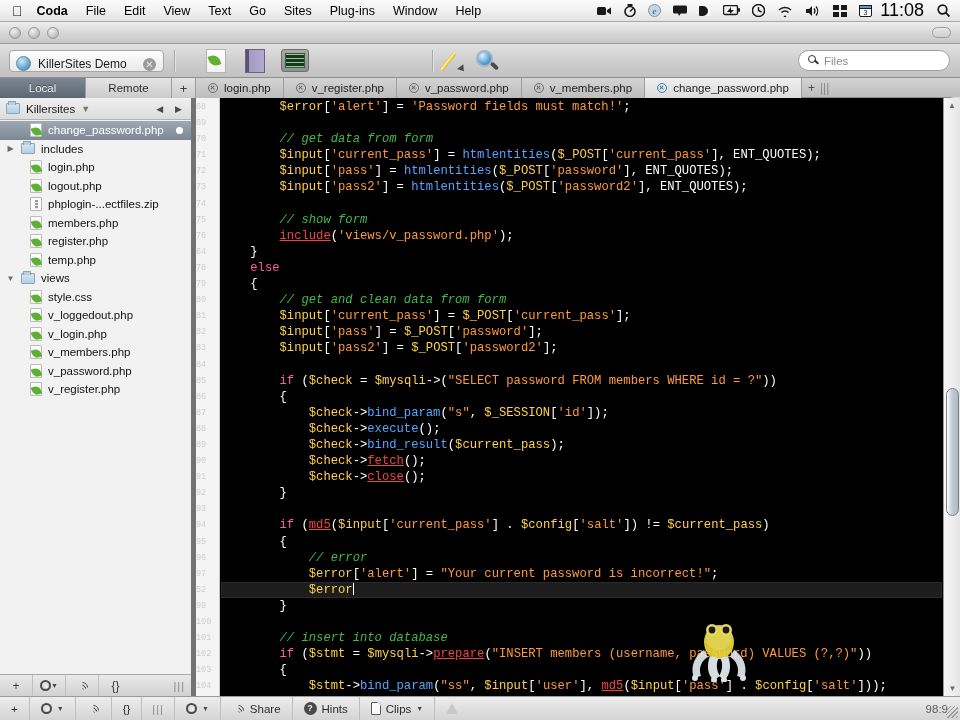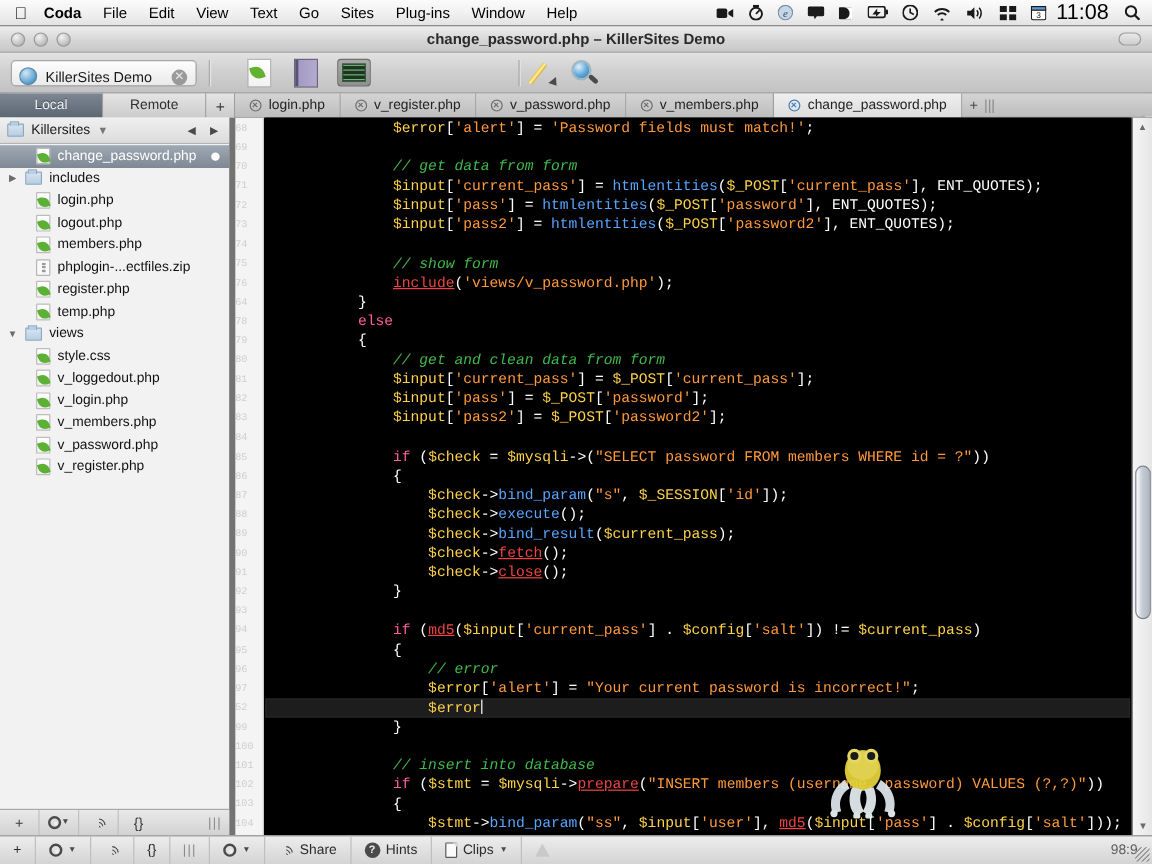--- a/index.html
+++ b/index.html
@@ -216,21 +216,21 @@
   #gutter{ position:absolute; left:0; top:0; width:24px; height:598px;
      background:#f4f4f4; border-right:1px solid #c9c9c9;
      font-family:"Liberation Mono", monospace; font-size:8.5px;
      color:#cfcfcf; text-align:right; padding-top:1px; }
   #gutter div{ height:16.1px; line-height:16.1px; padding-right:20px; }
   #code{ position:absolute; left:25px; top:0; right:18px; height:598px;
      overflow:hidden; background:#000;
      font-family:"Liberation Mono", monospace; font-size:12.2px;
      line-height:16.1px; color:#ffffff; white-space:pre;
      padding-top:1px;}
-  #code .ln{ height:16.1px; padding-left:48px; }
+  #code .ln{ height:16.1px; }
   #code .ln.cur{ background:#1d1d1d; box-shadow:0 0 0 1px #2b2b2b inset; }
   .k{ color:#ff5fa2; }          
   .v{ color:#ffd24a; }          
   .s{ color:#ff9a3c; }          
   .c{ color:#41b94b; font-style:italic; }  
   .f{ color:#57a5ff; }          
   .p{ color:#ef4444;text-decoration:underline; }          
   .w{ color:#ffffff; }
   .cursor{ display:inline-block; width:1px; height:12px; background:#fff;
      vertical-align:-2px; }
@@ -386,21 +386,20 @@
 </div>
 
 <div id="window">
 
   <div id="titlebar">
     <div class="traffic">
       <div class="tl"></div>
       <div class="tl"></div>
       <div class="tl"></div>
     </div>
-    <div id="wtitle">change_password.php – KillerSites Demo</div>
     <div class="tb-right-pill"></div>
   </div>
 
   <div id="toolbar">
     <div id="sitepill">
       <div class="globe"></div>
       <div class="label">KillerSites Demo</div>
       <div class="xbtn">✕</div>
     </div>
     <div class="tb-sep"></div>
@@ -421,20 +420,27 @@
     </div>
     <div class="tb-sep" style="margin-left:125px"></div>
     <div class="tbi tb-pencil">
         <i></i>
         <b></b>
       </div>
     <div class="tbi tb-mag" style="margin-left:8px">
         <i></i>
         <b></b>
       </div>
+    <div id="searchfield">
+      <span class="sm">
+          <i></i>
+          <b></b>
+        </span>
+      <span class="ph">Files</span>
+    </div>
   </div>
 
   <div id="tabrow">
     <div class="lrtab active">Local</div>
     <div class="lrtab idle">Remote</div>
     <div class="plusb">+</div>
     <div id="filetabs" style="display:flex">
         <div class="ftab">
           <span class="cl"></span>
           <span>login.php</span>
@@ -490,27 +496,27 @@
             <span class="phpico" style="margin-left: 9px;"></span>
             <span>login.php</span>
           </div>
           <div class="frow">
             <span class="tw"></span>
             <span class="phpico" style="margin-left: 9px;"></span>
             <span>logout.php</span>
           </div>
           <div class="frow">
             <span class="tw"></span>
-            <span class="phpico" style="margin-left: 9px;"></span>
-            <span>members.php</span>
-          </div>
-          <div class="frow">
-            <span class="tw"></span>
             <span class="zipico" style="margin-left: 9px;"></span>
             <span>phplogin-...ectfiles.zip</span>
+          </div>
+          <div class="frow">
+            <span class="tw"></span>
+            <span class="phpico" style="margin-left: 9px;"></span>
+            <span>members.php</span>
           </div>
           <div class="frow">
             <span class="tw"></span>
             <span class="phpico" style="margin-left: 9px;"></span>
             <span>register.php</span>
           </div>
           <div class="frow">
             <span class="tw"></span>
             <span class="phpico" style="margin-left: 9px;"></span>
             <span>temp.php</span>

